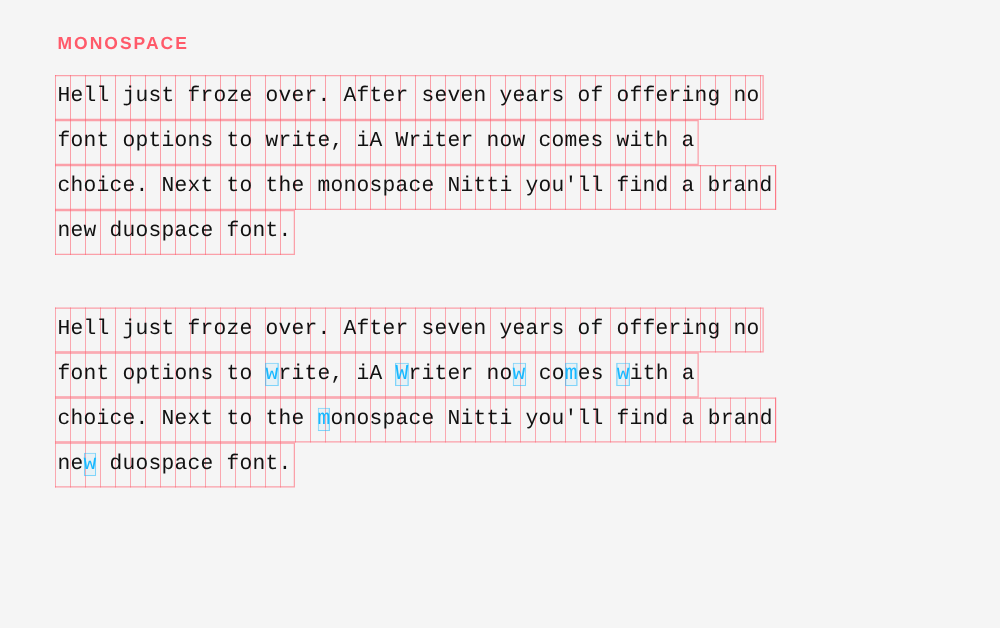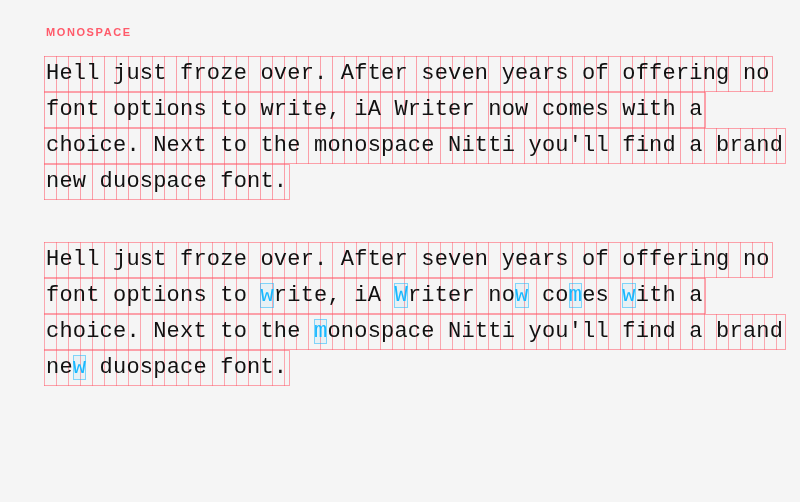--- a/index.html
+++ b/index.html
@@ -5,30 +5,30 @@
   html,body{margin:0;padding:0}
   body{
     width:800px;height:502px;
     background:#f5f5f5;
     font-family:"Courier New",Courier,monospace;
     box-sizing:border-box;
     padding:26px 44px 0 44px;
   }
   .label{
     font-family:Arial,Helvetica,sans-serif;
-    font-size:11px;
+    font-size:14px;
     font-weight:700;
     letter-spacing:1.6px;
     margin:0 0 18px 2px;
   }
   .label-mono{color:#ff5a6a}
   .label-duo{color:#18b8ff}
   .block{margin-bottom:42px}
   .sample{
-    font-size:22px;
+    font-size:17px;
     line-height:34px;
     color:#111;
     letter-spacing:0.2px;
   }
   .sample .line{
     display:inline-block;
     background-image:
       linear-gradient(to right, rgba(255,90,106,0.55) 1px, transparent 1px);
     background-size:12px 100%;
     border-top:1px solid rgba(255,90,106,0.55);

